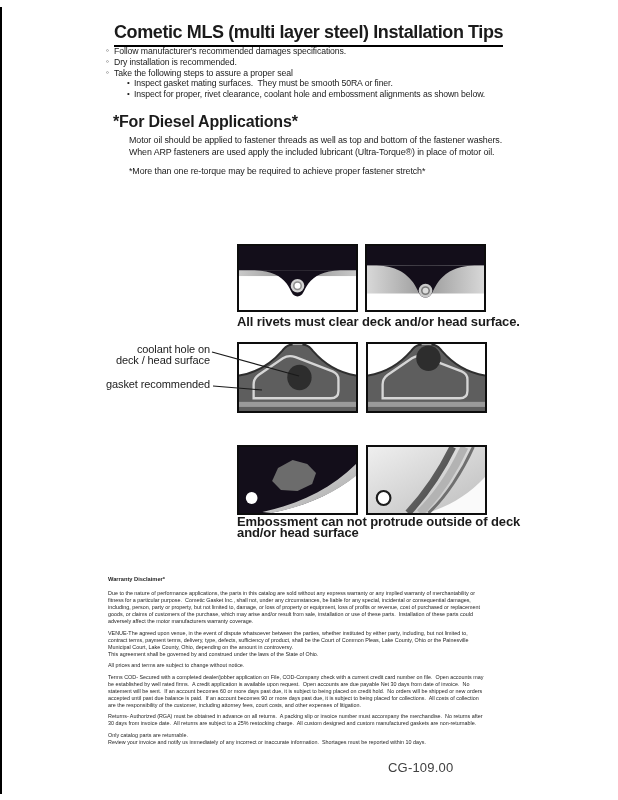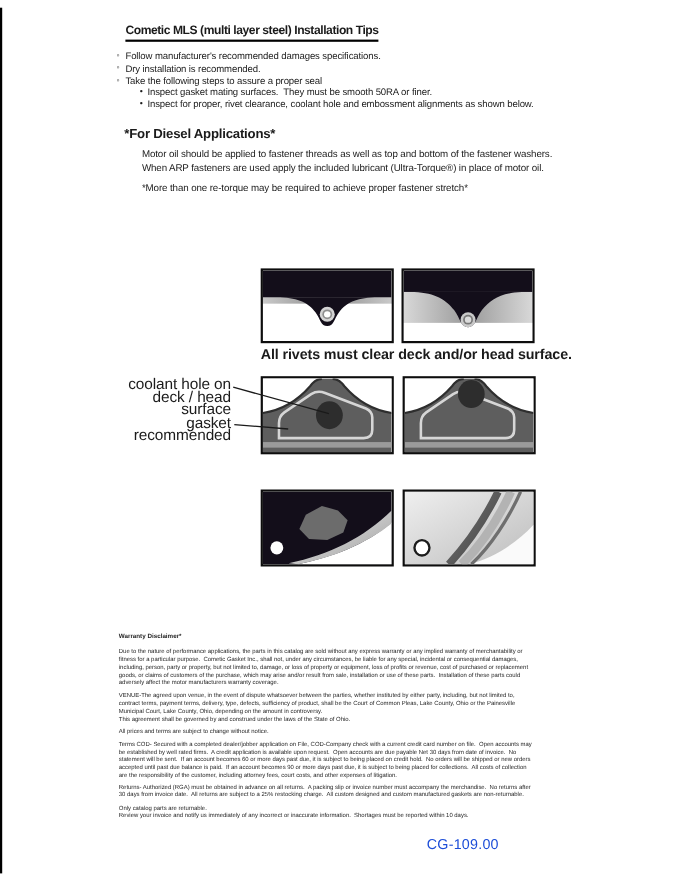--- a/index.html
+++ b/index.html
@@ -1,46 +1,46 @@
 <!DOCTYPE html>
 <html><head>
 <meta charset="utf-8">
 <style>
   html,body{margin:0;padding:0;background:#ffffff;}
   .page{position:relative;width:618px;height:800px;background:#ffffff;overflow:hidden;
         font-family:"Liberation Sans",sans-serif;color:#1b1b1b;}
   .left-rule{position:absolute;left:0;top:7px;width:2px;height:787px;background:#000;}
 
-  .title{position:absolute;left:114px;top:22px;margin:0;font-size:11px;font-weight:bold;
+  .title{position:absolute;left:114px;top:22px;margin:0;font-size:18px;font-weight:bold;
          letter-spacing:-0.4px;border-bottom:2px solid #000;padding-bottom:2px;white-space:pre;}
 
   .tips{position:absolute;left:106px;top:46px;font-size:8.7px;line-height:10.8px;letter-spacing:-0.1px;}
   .brow{display:flex;}
   .brow .mk{width:8px;flex:0 0 8px;font-size:8px;}
   .brow .btxt{white-space:pre-wrap;}
   .brow.sub{margin-left:21px;}
   .brow.sub .mk{width:7px;flex:0 0 7px;}
 
   .diesel{position:absolute;left:113px;top:116px;width:420px;font-size:8.9px;line-height:11.4px;letter-spacing:-0.1px;}
-  .diesel h2{margin:0 0 8px 0;font-size:12px;letter-spacing:-0.2px;}
+  .diesel h2{margin:0 0 8px 0;font-size:16px;letter-spacing:-0.2px;}
   .diesel p{margin:0 0 8px 16px;white-space:pre-line;}
 
   .dlabel{position:absolute;width:121px;margin:16px;text-align:center;font-size:10.6px;font-weight:700;letter-spacing:0.3px;}
   .panel{position:absolute;width:121px;border:2px solid #0d0d0d;box-sizing:border-box;background:#fff;}
   .panel svg{display:block;width:100%;height:100%;}
   .h68{height:68px;} .h71{height:71px;} .h70{height:70px;}
   .caption{position:absolute;margin:0;font-size:13px;font-weight:700;letter-spacing:-0.1px;line-height:11px;white-space:pre-line;}
-  .annot{position:absolute;width:120px;text-align:right;font-size:14px;line-height:11px;letter-spacing:-0.1px;white-space:pre-line;}
+  .annot{position:absolute;width:120px;text-align:right;font-size:11px;line-height:11px;letter-spacing:-0.1px;white-space:pre-line;}
   .leader{position:absolute;left:205px;top:340px;}
 
   .legal{position:absolute;left:108px;top:576px;font-size:5.4px;line-height:7px;color:#262626;}
   .legal .lhead{font-weight:bold;font-size:5.7px;margin:0 0 7px 0;}
   .legal p{margin:0 0 4.5px 0;white-space:pre;}
 
-  .footer{position:absolute;left:388px;top:760px;margin:0;font-size:13px;letter-spacing:0.2px;color:#1d4ed8;font-weight:400;}
+  .footer{position:absolute;left:388px;top:760px;margin:0;font-size:13px;letter-spacing:0.2px;color:#404040;font-weight:400;}
 </style>
 </head>
 <body>
 
 <div class="page">
   <div class="left-rule"></div>
 
   <h1 class="title">Cometic MLS (multi layer steel) Installation Tips</h1>
 
   <div class="tips">
@@ -181,20 +181,22 @@
         </linearGradient>
       </defs>
       <rect width="120" height="66" fill="url(#bg3w)"></rect>
       <path d="M120,30 C103,48 82,60 60,66 L120,66 Z" fill="#fafafa"></path>
       <path d="M108,0 C97,24 80,50 62,66" fill="none" stroke="#6f6f6f" stroke-width="3"></path>
       <path d="M99,0 C88,23 72,48 53,66" fill="none" stroke="#b3b3b3" stroke-width="8"></path>
       <path d="M87,0 C76,22 60,46 41,66" fill="none" stroke="url(#st3w)" stroke-width="7"></path>
       <circle cx="16" cy="51" r="7" fill="#ffffff" stroke="#1c1c1c" stroke-width="2.2"></circle>
     </svg>
   </div>
+  <p class="caption" style="left:237px;top:516px;">Embossment can not protrude outside of deck
+and/or head surface</p>
 
   <div class="legal">
     <p class="lhead">Warranty Disclaimer*</p>
     <p>Due to the nature of performance applications, the parts in this catalog are sold without any express warranty or any implied warranty of merchantability or
 fitness for a particular purpose.  Cometic Gasket Inc., shall not, under any circumstances, be liable for any special, incidental or consequential damages,
 including, person, party or property, but not limited to, damage, or loss of property or equipment, loss of profits or revenue, cost of purchased or replacement
 goods, or claims of customers of the purchase, which may arise and/or result from sale, installation or use of these parts.  Installation of these parts could
 adversely affect the motor manufacturers warranty coverage.</p>
     <p>VENUE-The agreed upon venue, in the event of dispute whatsoever between the parties, whether instituted by either party, including, but not limited to,
 contract terms, payment terms, delivery, type, defects, sufficiency of product, shall be the Court of Common Pleas, Lake County, Ohio or the Painesville

